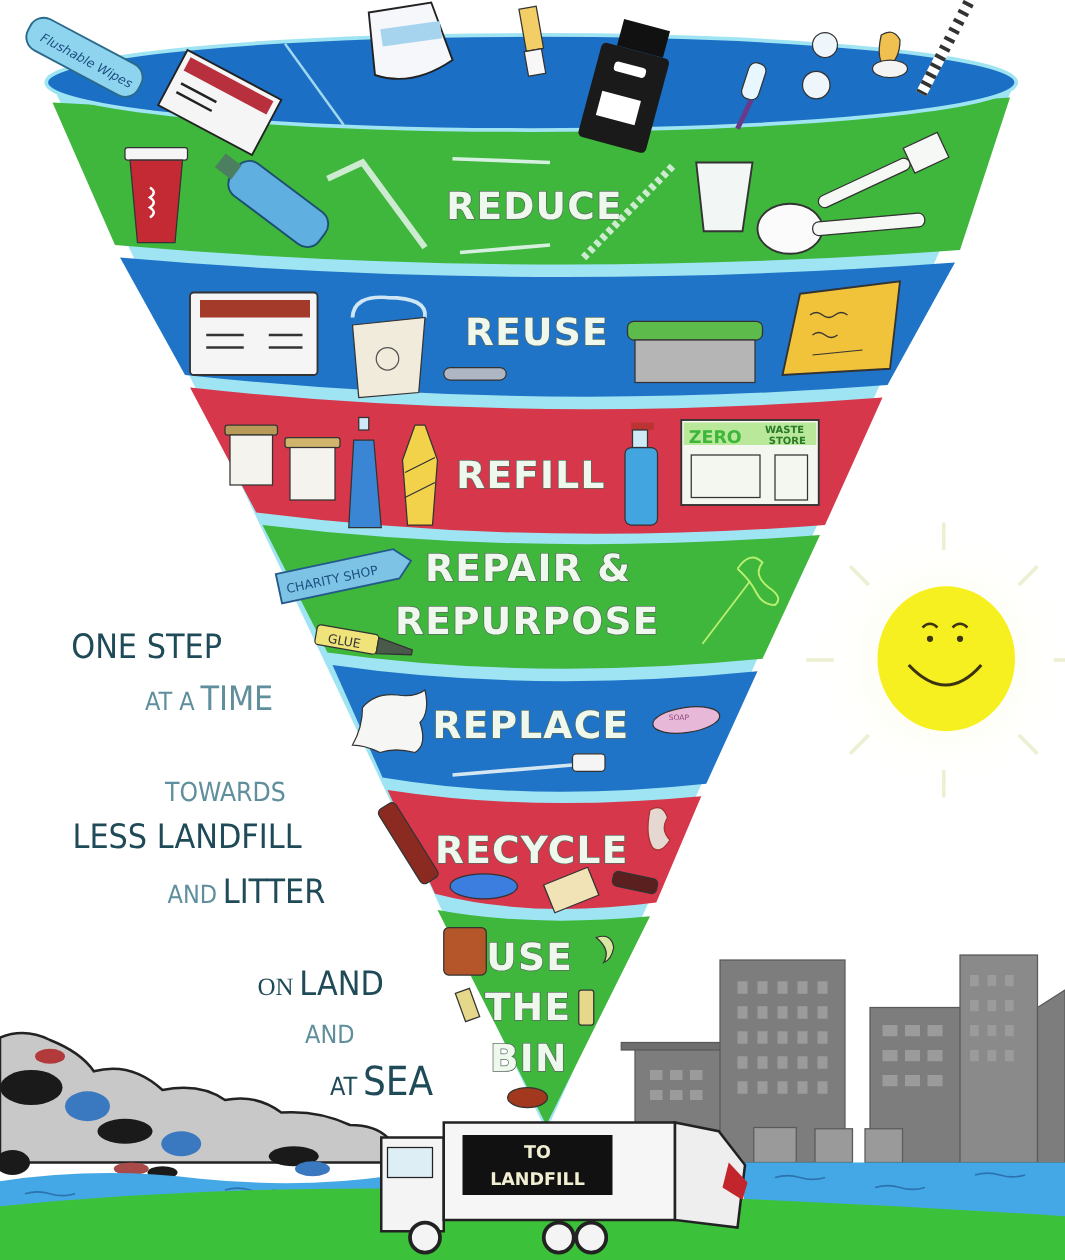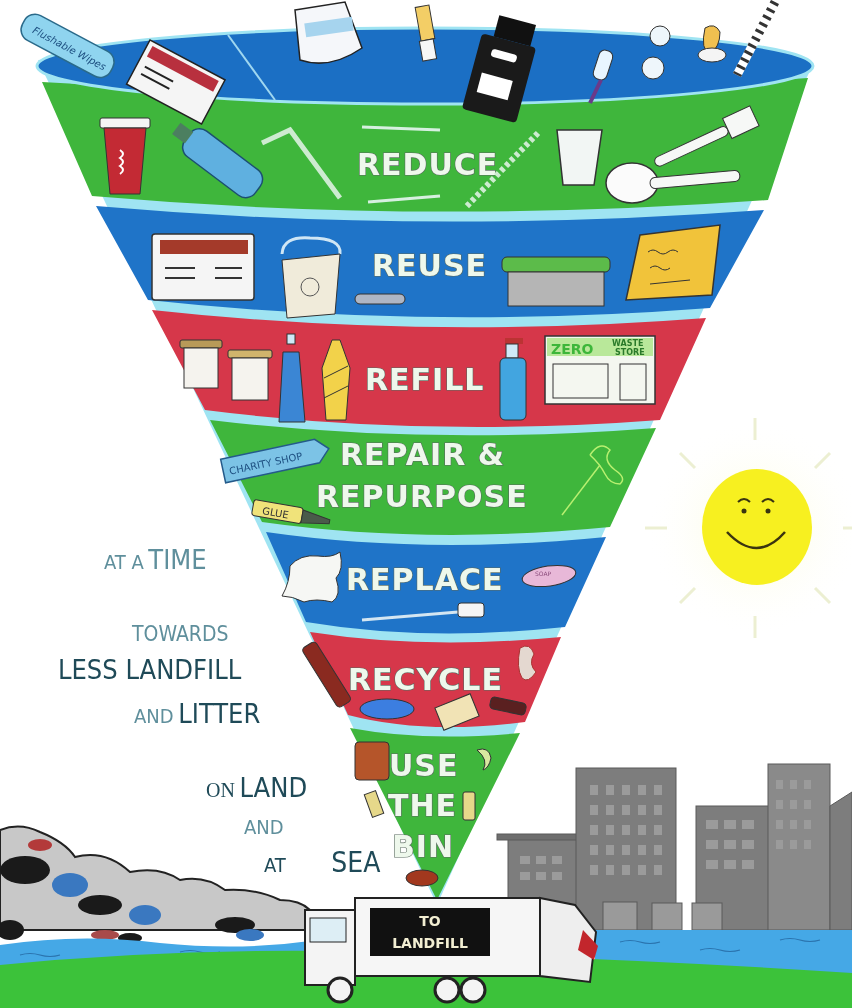--- a/index.html
+++ b/index.html
@@ -352,32 +352,33 @@
     <text x="430" y="948" text-anchor="middle" font-size="14" font-weight="bold" fill="#f2eed2">LANDFILL</text>
     <path d="M540 898 L575 905 L596 932 L590 982 L540 976 Z" fill="#eeeeee" stroke="#222" stroke-width="2"></path>
     <path d="M583 930 L598 946 L594 960 L578 950 Z" fill="#c2262c"></path>
     <circle cx="340" cy="990" r="12" fill="#f4f4f4" stroke="#222" stroke-width="3"></circle>
     <circle cx="447" cy="990" r="12" fill="#f4f4f4" stroke="#222" stroke-width="3"></circle>
     <circle cx="473" cy="990" r="12" fill="#f4f4f4" stroke="#222" stroke-width="3"></circle>
   </g>
 </svg>
 
 
-<div class="side-text" style="left:104px; top:544px;">
+<div class="side-text dark" style="left:57px; top:502px; font-size:27px;">ONE STEP</div>
+<div class="side-text" style="left:116px; top:544px;">
   <span class="light" style="font-size:20px;">AT A</span>
   <span class="light" style="font-size:27px;">TIME</span>
 </div>
 <div class="side-text light" style="left:132px; top:622px; font-size:21px;">TOWARDS</div>
 <div class="side-text dark" style="left:58px; top:654px; font-size:27px;">LESS LANDFILL</div>
 <div class="side-text" style="left:134px; top:698px;">
   <span class="light" style="font-size:20px;">AND</span>
   <span class="dark" style="font-size:27px;">LITTER</span>
 </div>
 <div class="side-text" style="left:206px; top:772px;">
   <span class="dark" style="font-size:20px;font-family:Liberation Serif, serif;">ON</span>
   <span class="dark" style="font-size:27px;text-align:center;">LAND</span>
 </div>
 <div class="side-text light" style="left:244px; top:815px; font-size:20px;">AND</div>
 <div class="side-text" style="left:264px; top:846px;">
   <span class="dark" style="font-size:20px;margin-top:48px;">AT</span>
-  <span class="dark" style="font-size:28px;margin-left:41px;">SEA</span>
+  <span class="dark" style="font-size:32px;">SEA</span>
 </div>
 </div>
 
 </body></html>

